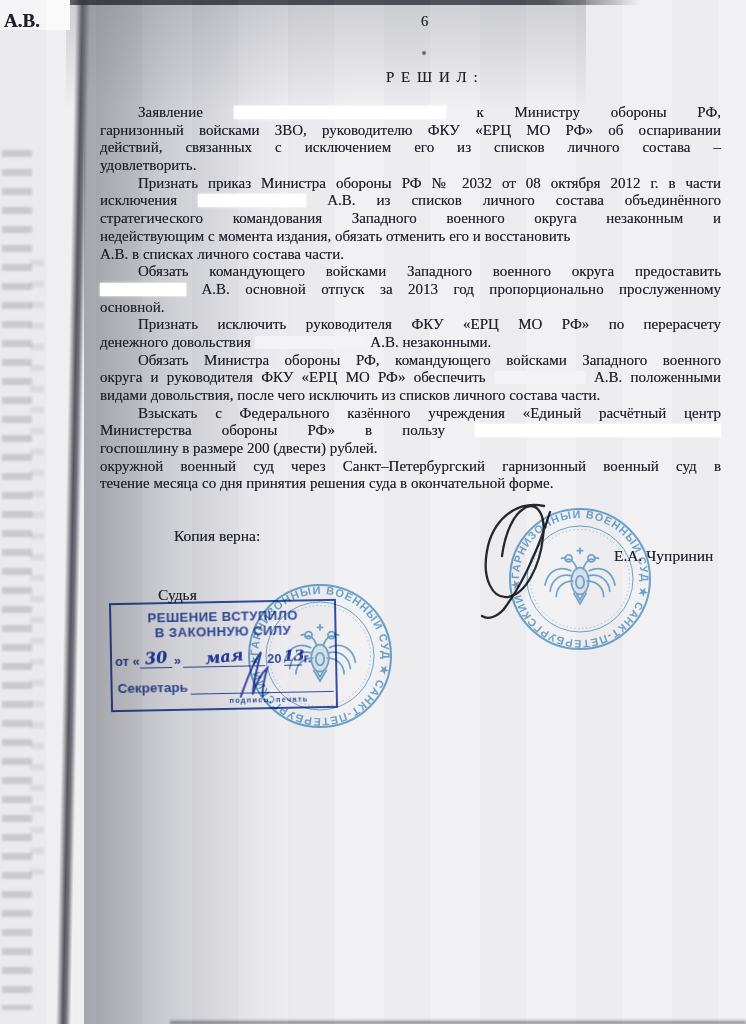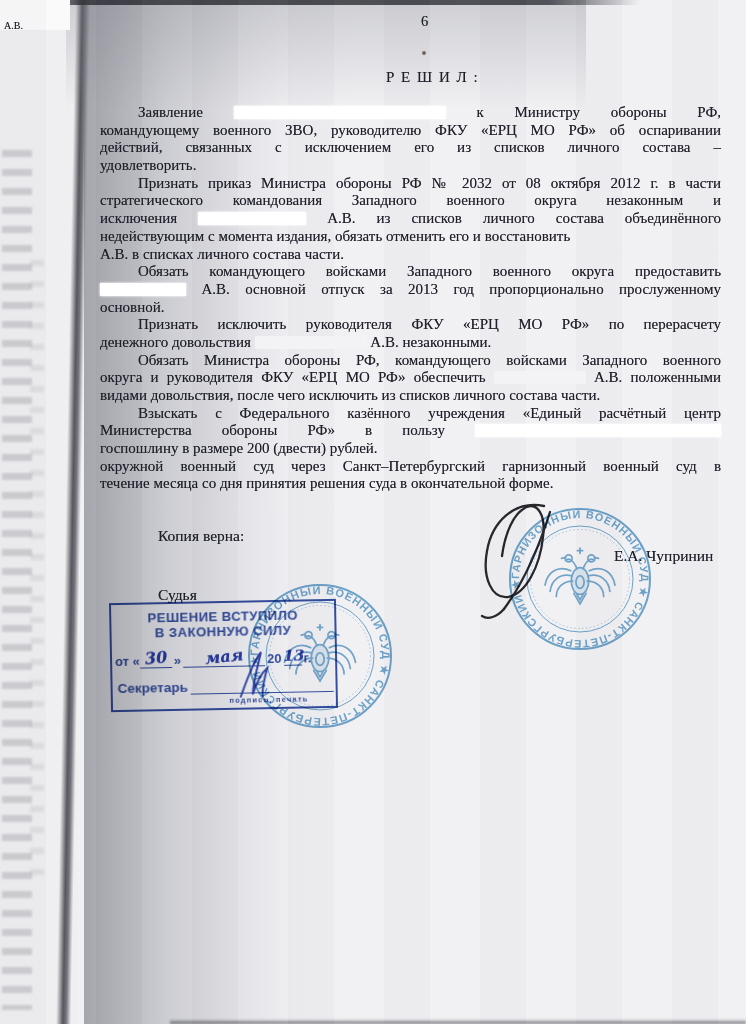--- a/index.html
+++ b/index.html
@@ -27,32 +27,32 @@
     background:linear-gradient(90deg, rgba(40,40,48,0), rgba(40,40,48,.85) 8%, rgba(40,40,48,.8) 85%, rgba(40,40,48,0));
     filter:blur(.7px);}
   .bottom-edge{position:absolute;left:170px;bottom:0;width:576px;height:5px;
     background:linear-gradient(180deg, rgba(50,50,58,0), rgba(50,50,58,.7));filter:blur(.8px);}
   .band-overlay{position:absolute;left:0;top:0;width:746px;height:1024px;pointer-events:none;
     background:repeating-linear-gradient(90deg, rgba(150,150,160,.05) 0 46px, rgba(244,244,248,.05) 46px 96px);}
   .corner-white{position:absolute;left:0;top:0;width:70px;height:30px;background:#fafafb;}
 
   
   .doc-ink{color:#20202a;text-shadow:0 0 .5px rgba(32,32,46,.55);}
-  .corner-note{position:absolute;left:4px;top:20px;font-size:10px;}
+  .corner-note{position:absolute;left:4px;top:10px;font-size:19px;font-weight:bold;}
   .page-number{position:absolute;left:421px;top:13px;font-size:14.5px;}
   .speck{position:absolute;left:422px;top:51px;width:4px;height:4px;border-radius:50%;
     background:#5a4a42;opacity:.8;}
   .heading{position:absolute;left:386px;top:69px;font-size:15px;letter-spacing:1.5px;}
   .body-text{position:absolute;left:100px;top:104px;width:621px;font-size:15px;line-height:17.7px;}
   .line{height:17.7px;white-space:nowrap;}
   .line.j{text-align:justify;text-align-last:justify;white-space:normal;}
   .line.ind{padding-left:38px;}
   .redact{display:inline-block;height:13px;background:#f3f3f6;vertical-align:-2px;border-radius:1px;}
   .redact.bright{background:#ffffff;box-shadow:0 0 3px rgba(255,255,255,.95), 0 0 1px #fff;}
-  .closing-copy{position:absolute;left:158px;top:527px;font-size:15.5px;}
+  .closing-copy{position:absolute;left:174px;top:527px;font-size:15.5px;}
   .closing-judge{position:absolute;left:158px;top:550px;font-size:15.5px;margin-top:36px;}
   .judge-name{position:absolute;left:614px;top:547px;font-size:15.5px;}
 
   
   .seal{position:absolute;mix-blend-mode:multiply;opacity:.88;filter:blur(.45px);}
   .seal-left{left:245px;top:581px;}
   .seal-right{left:506px;top:505px;}
 
   
   .sig-black{position:absolute;left:0;top:0;mix-blend-mode:multiply;}
@@ -95,28 +95,28 @@
   <div class="band-overlay"></div>
 
   <div class="corner-note doc-ink">А.В.</div>
   <div class="page-number doc-ink">6</div>
   <div class="speck"></div>
   <div class="heading doc-ink">Р Е Ш И Л :</div>
 
   <div class="body-text doc-ink" id="body-text">
       <div>
         <div class="line j ind"><span>Заявление</span> <span class="redact bright" style="width: 212px;"></span> <span>к Министру обороны РФ,</span></div>
-        <div class="line j"><span>командующему военного ЗВО, руководителю ФКУ «ЕРЦ МО РФ» об оспаривании</span></div>
+        <div class="line j"><span>гарнизонный войсками ЗВО, руководителю ФКУ «ЕРЦ МО РФ» об оспаривании</span></div>
         <div class="line j"><span>действий, связанных с исключением его из списков личного состава –</span></div>
         <div class="line"><span>удовлетворить.</span></div>
       </div>
       <div>
         <div class="line j ind"><span>Признать приказ Министра обороны РФ № 2032 от 08 октября 2012 г. в части</span></div>
+        <div class="line j"><span>исключения</span> <span class="redact bright" style="width: 108px;"></span> <span>А.В. из списков личного состава объединённого</span></div>
         <div class="line j"><span>стратегического командования Западного военного округа незаконным и</span></div>
-        <div class="line j"><span>исключения</span> <span class="redact bright" style="width: 108px;"></span> <span>А.В. из списков личного состава объединённого</span></div>
         <div class="line"><span>недействующим с момента издания, обязать отменить его и восстановить</span></div>
         <div class="line"><span>А.В. в списках личного состава части.</span></div>
       </div>
       <div>
         <div class="line j ind"><span>Обязать командующего войсками Западного военного округа предоставить</span></div>
         <div class="line j"><span class="redact bright" style="width: 86px;"></span> <span>А.В. основной отпуск за 2013 год пропорционально прослуженному</span></div>
         <div class="line"><span>основной.</span></div>
       </div>
       <div>
         <div class="line j ind"><span>Признать исключить руководителя ФКУ «ЕРЦ МО РФ» по перерасчету</span></div>

